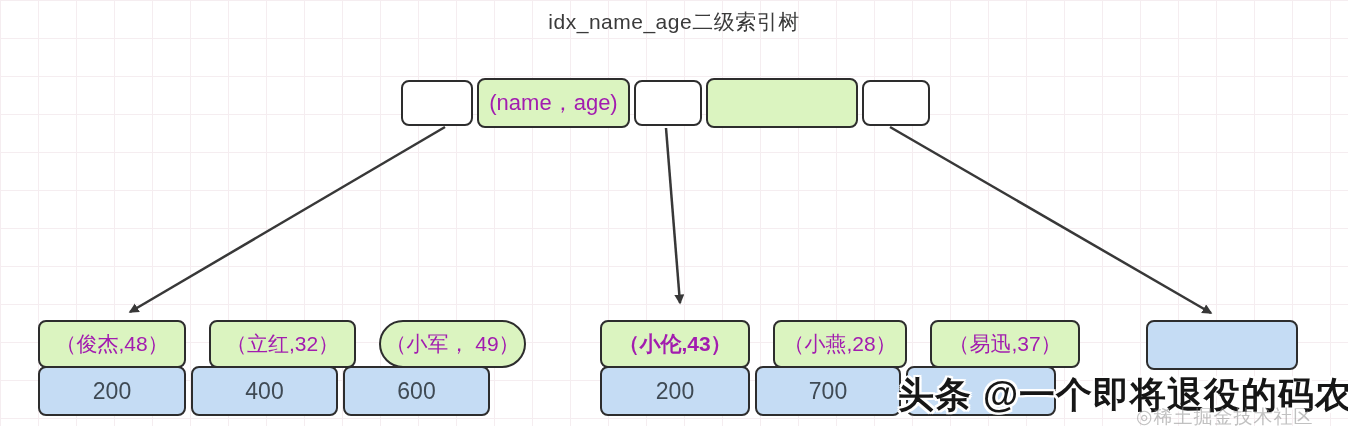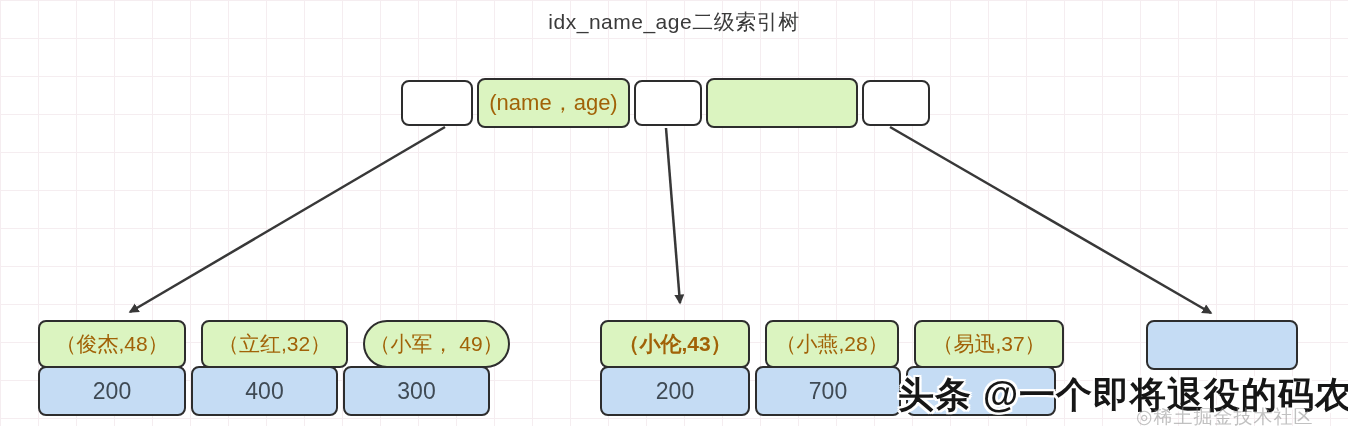--- a/index.html
+++ b/index.html
@@ -14,30 +14,30 @@
   }
   .page-title{
     position:absolute;top:8px;left:0;width:100%;text-align:center;
     font-size:21px;color:#3a3a3a;letter-spacing:0.5px;
   }
   .cell{
     box-sizing:border-box;border:2.5px solid #2d2d2d;border-radius:8px;
     display:flex;align-items:center;justify-content:center;
     background:#ffffff;flex:0 0 auto;
   }
-  .cell.green{background:#dbf4c0;color:#a16207;font-size:21px;}
+  .cell.green{background:#dbf4c0;color:#a21caf;font-size:21px;}
   .cell.blue{background:#c5dcf4;color:#3f4a54;font-size:23px;}
   #root-cells{
     position:absolute;left:401px;top:78px;
     display:flex;align-items:center;gap:4px;
   }
   #root-cells .white{height:46px;}
   #root-cells .green{height:50px;font-size:22px;}
   .leaf{position:absolute;}
-  .key-row{display:flex;gap:15px;}
+  .key-row{display:flex;gap:23px;}
   .value-row{display:flex;gap:5px;margin-top:-2px;}
   .key-row .cell{height:48px;}
   .value-row .cell{height:50px;text-align:center;}
   #leaf-0{left:38px;top:320px;}
   #leaf-1{left:600px;top:320px;}
   #leaf-2{left:1146px;top:322px;}
   #arrows{position:absolute;left:0;top:0;pointer-events:none;}
   .watermark{
     position:absolute;left:898px;top:371px;white-space:nowrap;
     font-size:36px;font-weight:bold;color:#161616;letter-spacing:1px;
@@ -77,21 +77,21 @@
 
   <div class="leaf" id="leaf-0">
     <div class="key-row">
         <div class="cell green" style="width: 148px;">（俊杰,48）</div>
         <div class="cell green" style="width: 147px;">（立红,32）</div>
         <div class="cell green" style="width: 147px; border-radius: 24px;">（小军， 49）</div>
       </div>
     <div class="value-row">
         <div class="cell blue" style="width: 148px;">200</div>
         <div class="cell blue" style="width: 147px;">400</div>
-        <div class="cell blue" style="width: 147px;">300</div>
+        <div class="cell blue" style="width: 147px;">600</div>
       </div>
   </div>
 
   <div class="leaf" id="leaf-1">
     <div class="key-row">
         <div class="cell green" style="width: 150px; font-weight: bold;">（小伦,43）</div>
         <div class="cell green" style="width: 134px;">（小燕,28）</div>
         <div class="cell green" style="width: 150px;">（易迅,37）</div>
       </div>
     <div class="value-row">

